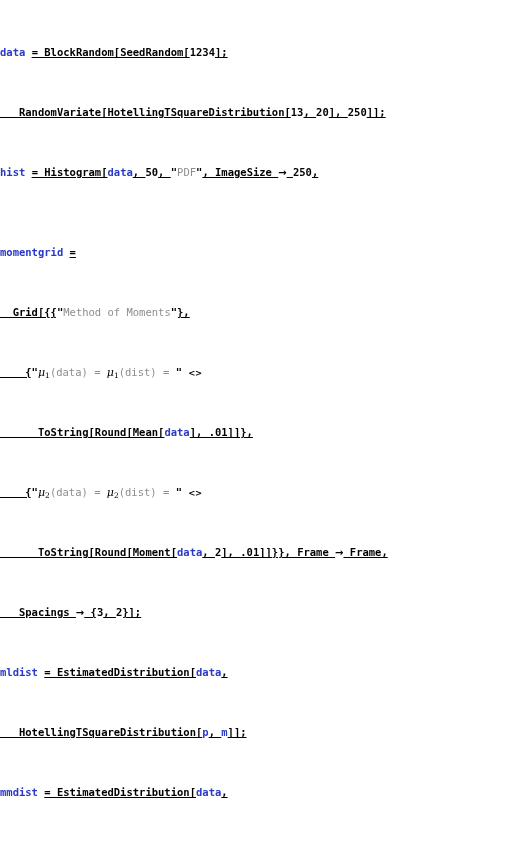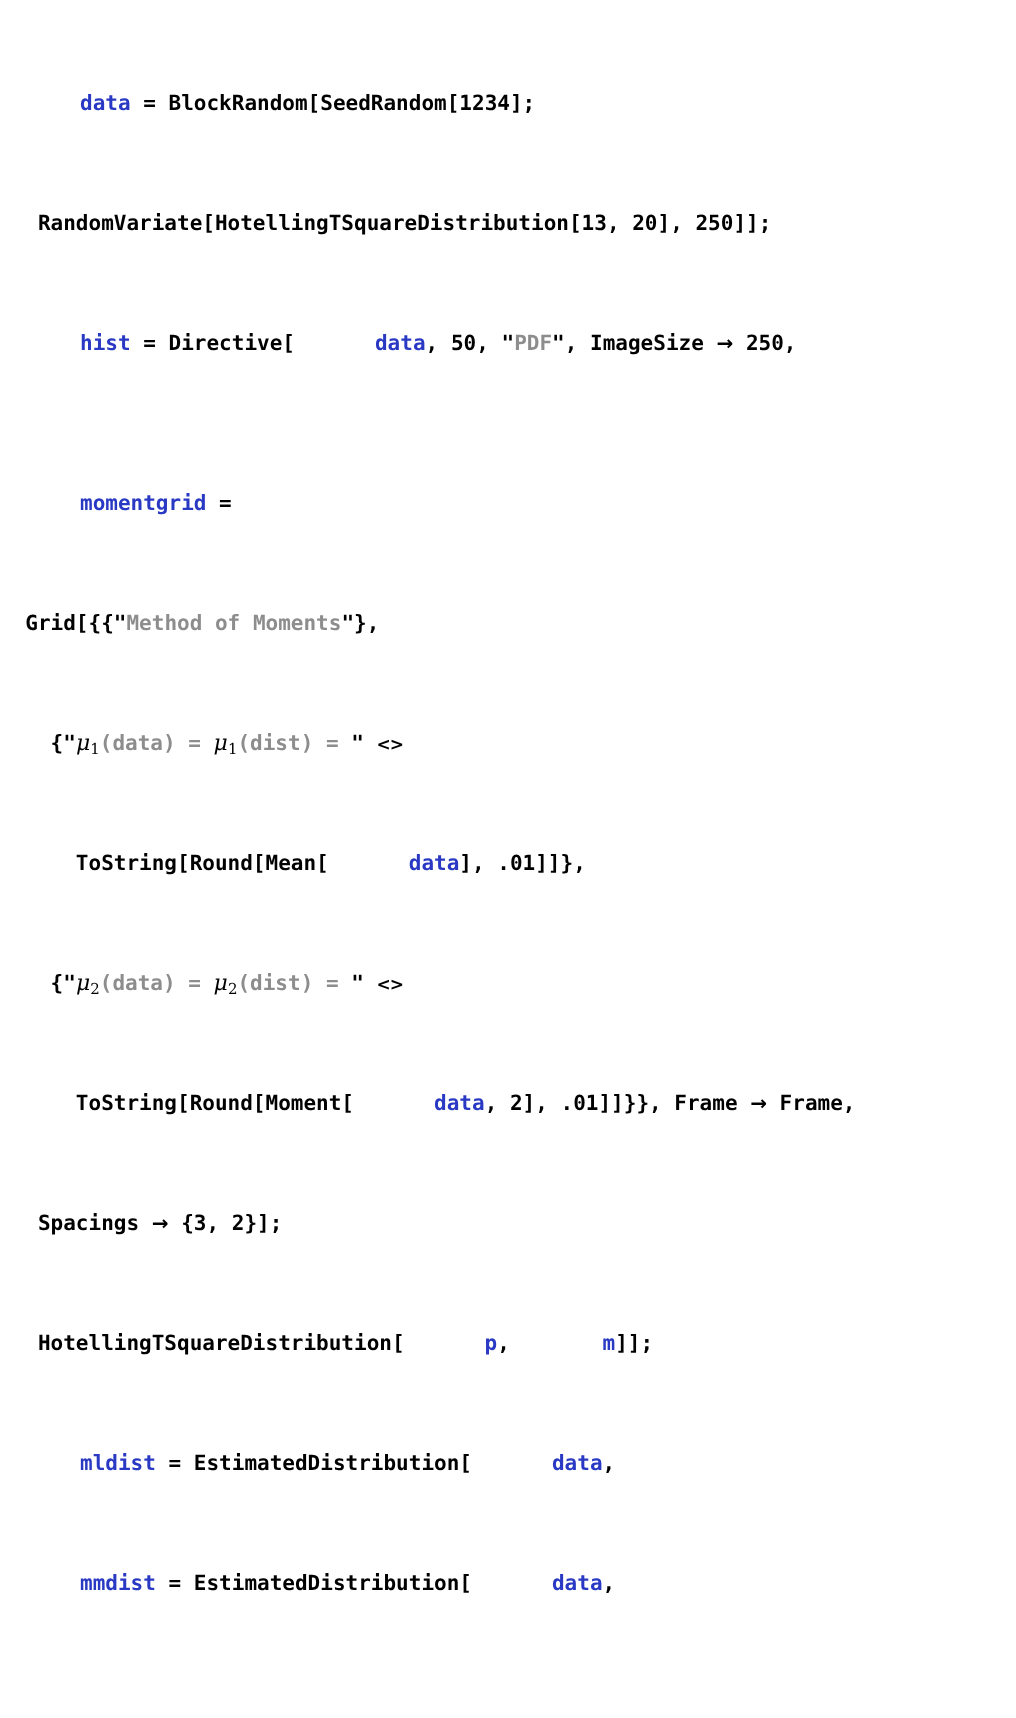--- a/index.html
+++ b/index.html
@@ -23,24 +23,24 @@
   }
   .ln {
     height: 20px;
     white-space: pre;
     font-family: "DejaVu Sans Mono", "Liberation Mono", monospace;
     font-weight: bold;
     font-size: 10.5px;
     color: #000000;
   }
   
-  .v   { color: #2a39c4; margin-left: 40px; }            
-  .s   { color: #8d8d8d; font-weight: bold; margin-top: 32px; }  
+  .v   { color: #2a39c4; }            
+  .s   { color: #8d8d8d; font-weight: normal; margin-top: 32px; }  
   .q   { color: #000000; }            
-  .k   { color: #000000; }            
+  .k   { color: #000000; text-decoration: underline; }            
   .num { color: #000000; margin-top: 28px; }
   .arw { color: #000000; font-family: "DejaVu Sans", sans-serif; font-weight: bold; font-size: 10px; }
   .mu  { font-family: "DejaVu Serif", serif; font-style: italic; font-weight: normal; font-size: 11px; }
   .sub {
     font-size: 7.5px;
     vertical-align: -0.28em;
     font-family: "DejaVu Serif", serif;
     font-style: normal;
     font-weight: normal;
   }
@@ -55,40 +55,40 @@
 </style>
 </head>
 <body>
 
 <div id="code-listing">
 
 <div class="ln"><span class="v">data</span> <span class="k">= BlockRandom[SeedRandom[</span><span class="num">1234</span><span class="k">];</span></div>
 
 <div class="ln"><span class="k">&nbsp;&nbsp;&nbsp;RandomVariate[HotellingTSquareDistribution[</span><span class="num">13</span><span class="k">, </span><span class="num">20</span><span class="k">], </span><span class="num">250</span><span class="k">]];</span></div>
 
-<div class="ln"><span class="v">hist</span> <span class="k">= Directive[</span><span class="v">data</span><span class="k">, </span><span class="num">50</span><span class="k">, </span><span class="q">"</span><span class="s">PDF</span><span class="q">"</span><span class="k">, ImageSize </span><span class="arw">→</span><span class="k"> </span><span class="num">250</span><span class="k">,</span></div>
+<div class="ln"><span class="v">hist</span> <span class="k">= Histogram[</span><span class="v">data</span><span class="k">, </span><span class="num">50</span><span class="k">, </span><span class="q">"</span><span class="s">PDF</span><span class="q">"</span><span class="k">, ImageSize </span><span class="arw">→</span><span class="k"> </span><span class="num">250</span><span class="k">,</span></div>
 
 
 <div class="ln"><span class="v">momentgrid</span> <span class="k">=</span></div>
 
 <div class="ln"><span class="k">&nbsp;&nbsp;Grid[{{</span><span class="q">"</span><span class="s">Method&nbsp;of&nbsp;Moments</span><span class="q">"</span><span class="k">},</span></div>
 
 <div class="ln"><span class="k">&nbsp;&nbsp;&nbsp;&nbsp;{</span><span class="q">"</span><span class="mu">μ<span class="sub">1</span></span><span class="s">(data)&nbsp;=&nbsp;</span><span class="mu">μ<span class="sub">1</span></span><span class="s">(dist)&nbsp;=&nbsp;</span><span class="q">"</span> <span class="sj">&lt;&gt;</span></div>
 
 <div class="ln"><span class="k">&nbsp;&nbsp;&nbsp;&nbsp;&nbsp;&nbsp;ToString[Round[Mean[</span><span class="v">data</span><span class="k">], .01]]},</span></div>
 
 <div class="ln"><span class="k">&nbsp;&nbsp;&nbsp;&nbsp;{</span><span class="q">"</span><span class="mu">μ<span class="sub">2</span></span><span class="s">(data)&nbsp;=&nbsp;</span><span class="mu">μ<span class="sub">2</span></span><span class="s">(dist)&nbsp;=&nbsp;</span><span class="q">"</span> <span class="sj">&lt;&gt;</span></div>
 
 <div class="ln"><span class="k">&nbsp;&nbsp;&nbsp;&nbsp;&nbsp;&nbsp;ToString[Round[Moment[</span><span class="v">data</span><span class="k">, </span><span class="num">2</span><span class="k">], .01]]}}, Frame </span><span class="arw">→</span><span class="k"> Frame,</span></div>
 
 <div class="ln"><span class="k">&nbsp;&nbsp;&nbsp;Spacings </span><span class="arw">→</span><span class="k"> {</span><span class="num">3</span><span class="k">, </span><span class="num">2</span><span class="k">}];</span></div>
 
+<div class="ln"><span class="v">mldist</span> <span class="k">= EstimatedDistribution[</span><span class="v">data</span><span class="k">,</span></div>
+
 <div class="ln"><span class="k">&nbsp;&nbsp;&nbsp;HotellingTSquareDistribution[</span><span class="v">p</span><span class="k">, </span><span class="v">m</span><span class="k">]];</span></div>
-
-<div class="ln"><span class="v">mldist</span> <span class="k">= EstimatedDistribution[</span><span class="v">data</span><span class="k">,</span></div>
 
 <div class="ln"><span class="v">mmdist</span> <span class="k">= EstimatedDistribution[</span><span class="v">data</span><span class="k">,</span></div>
 
 
 
 
 
 
 
 

